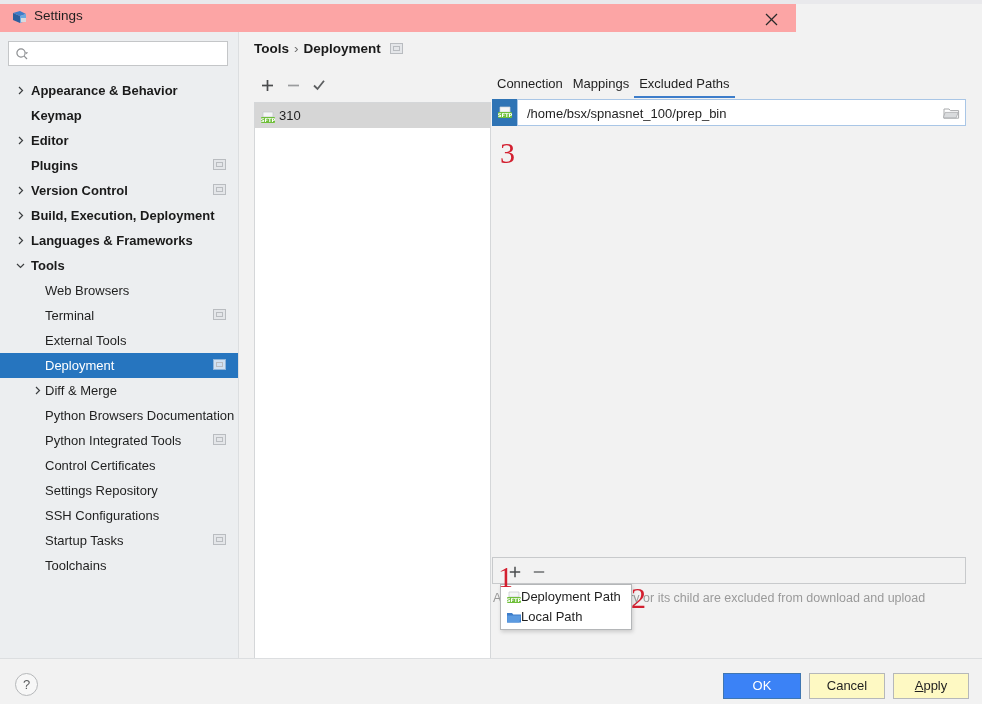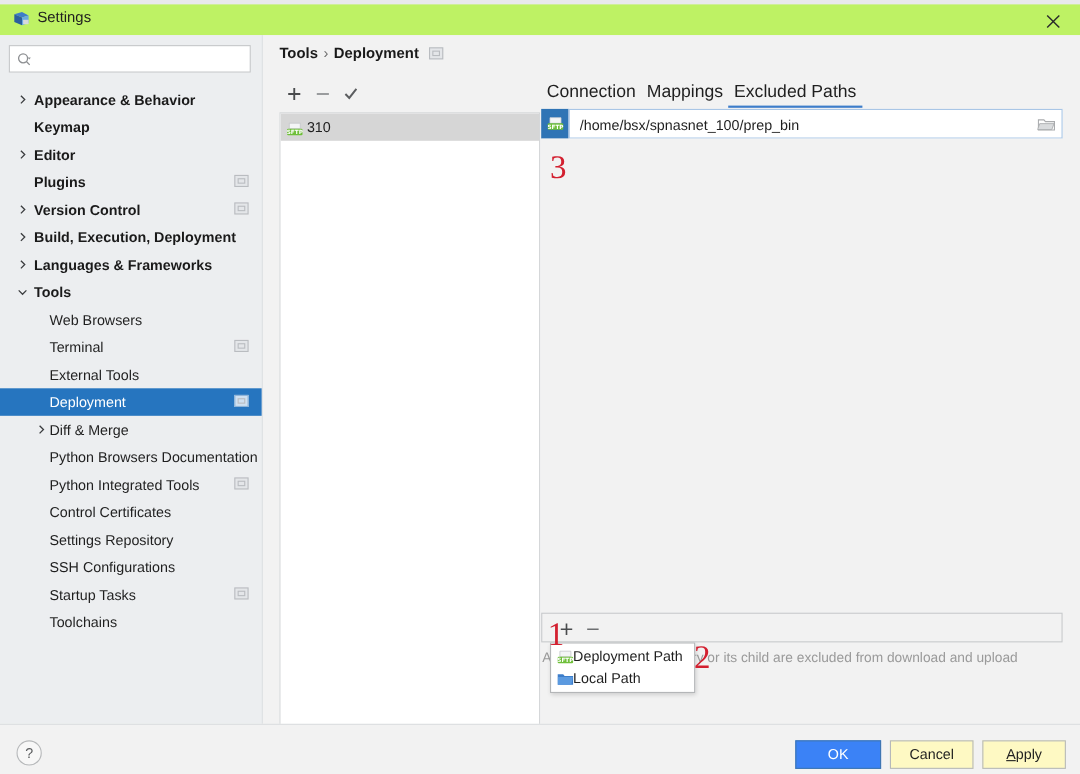--- a/index.html
+++ b/index.html
@@ -43,22 +43,22 @@
     left: 0; top: 4px;
     width: 982px;
     height: 700px;
     background: #f2f2f2;
   }
 
   
   .titlebar {
     position: absolute;
     left: 0; top: 0;
-    width: 982px; height: 28px;
-    background: #bef264;
+    width: 796px; height: 28px;
+    background: #fca5a5;
   }
   .titlebar .app-icon {
     position: absolute;
     left: 12px; top: 6px;
     width: 16px; height: 16px;
   }
   .titlebar .title-text {
     position: absolute;
     left: 34px; top: 4px;
     font-size: 13.5px;
@@ -268,21 +268,21 @@
     left: 0; top: 0;
     height: 26px;
     width: 474px;
     white-space: nowrap;
   }
   .tab {
     display: inline-block;
     height: 25px;
     line-height: 24px;
     padding: 0 5px;
-    font-size: 16px;
+    font-size: 13px;
     color: #1f1f1f;
     cursor: default;
     box-sizing: border-box;
   }
   .tab.active {
     border-bottom: 2px solid #3d7dca;
     height: 26px;
   }
 
   .tab-panel {

